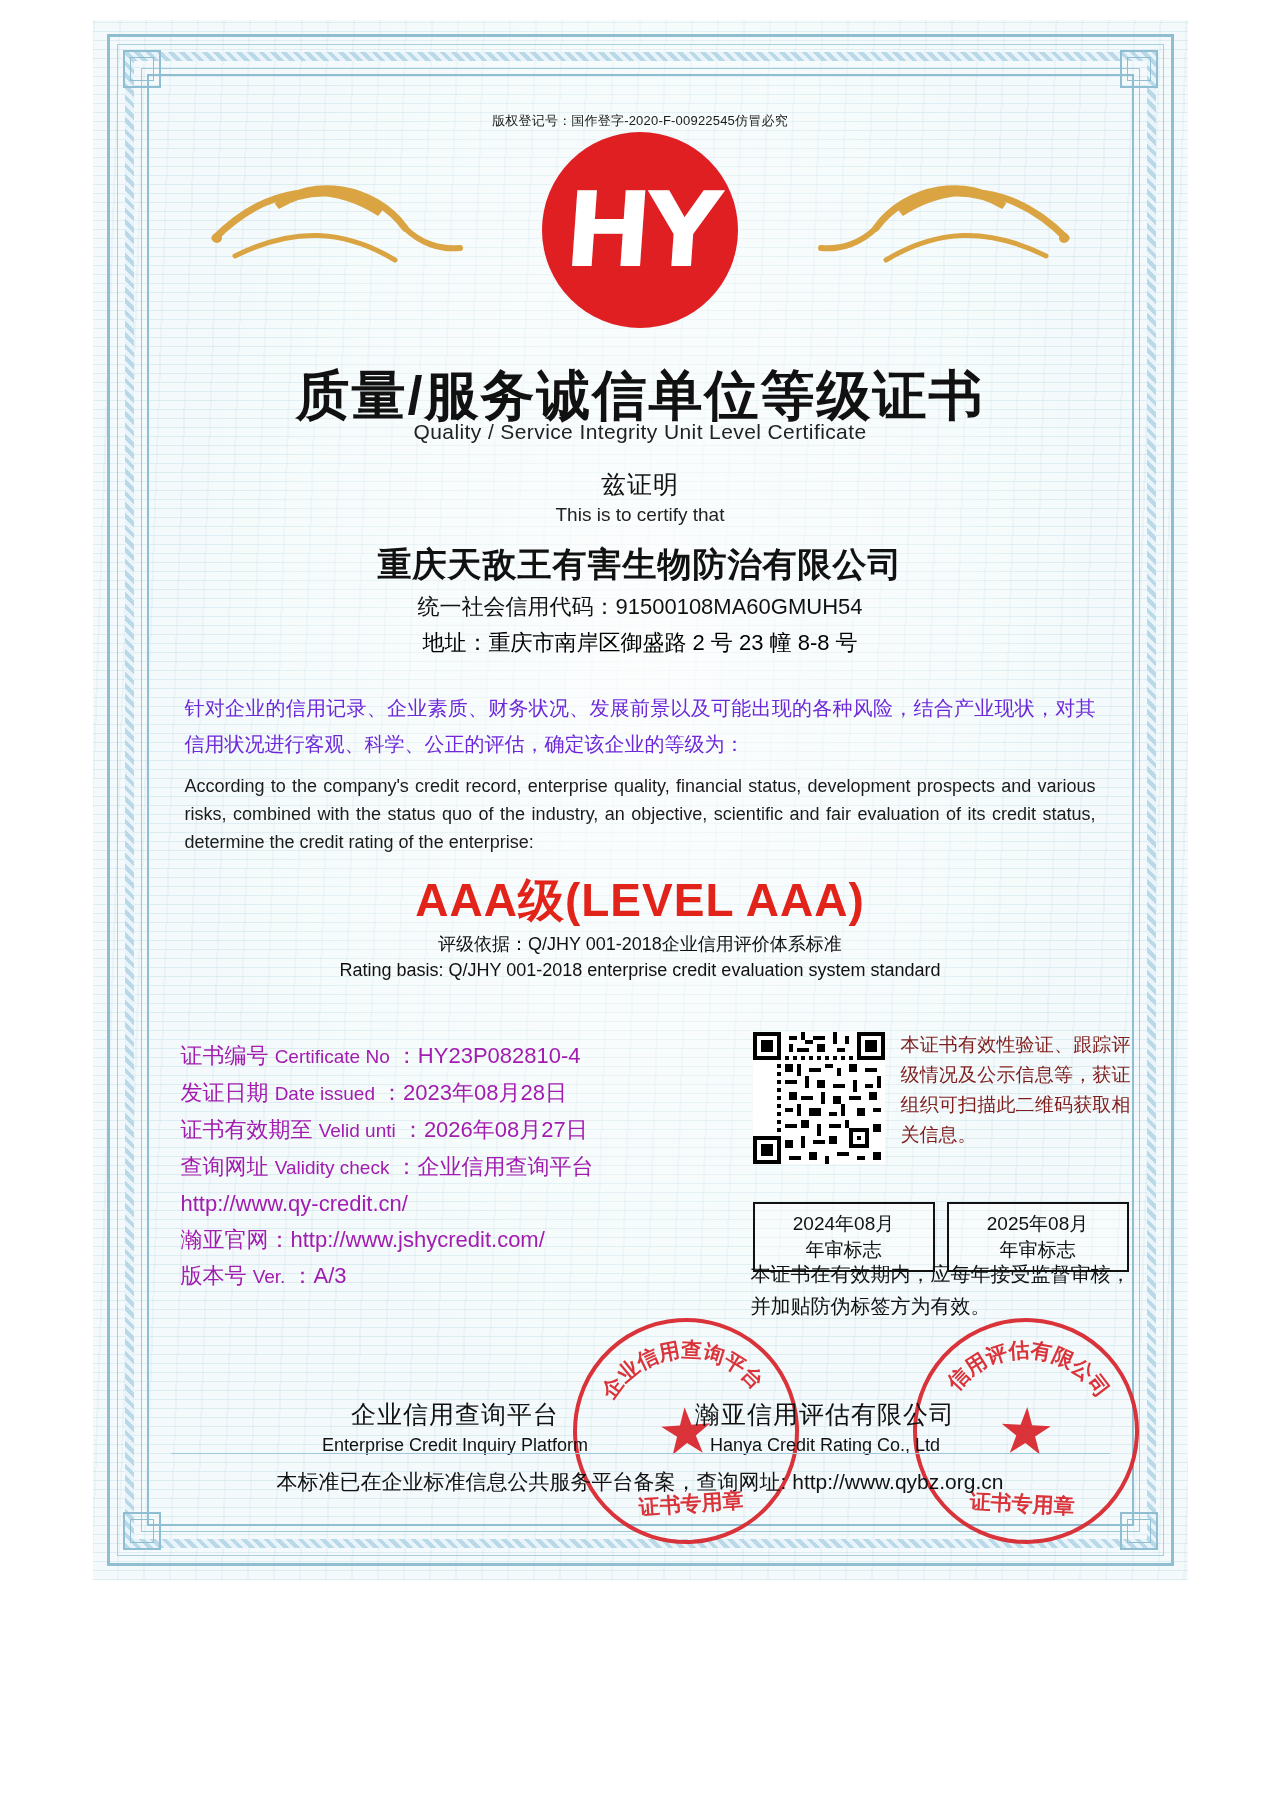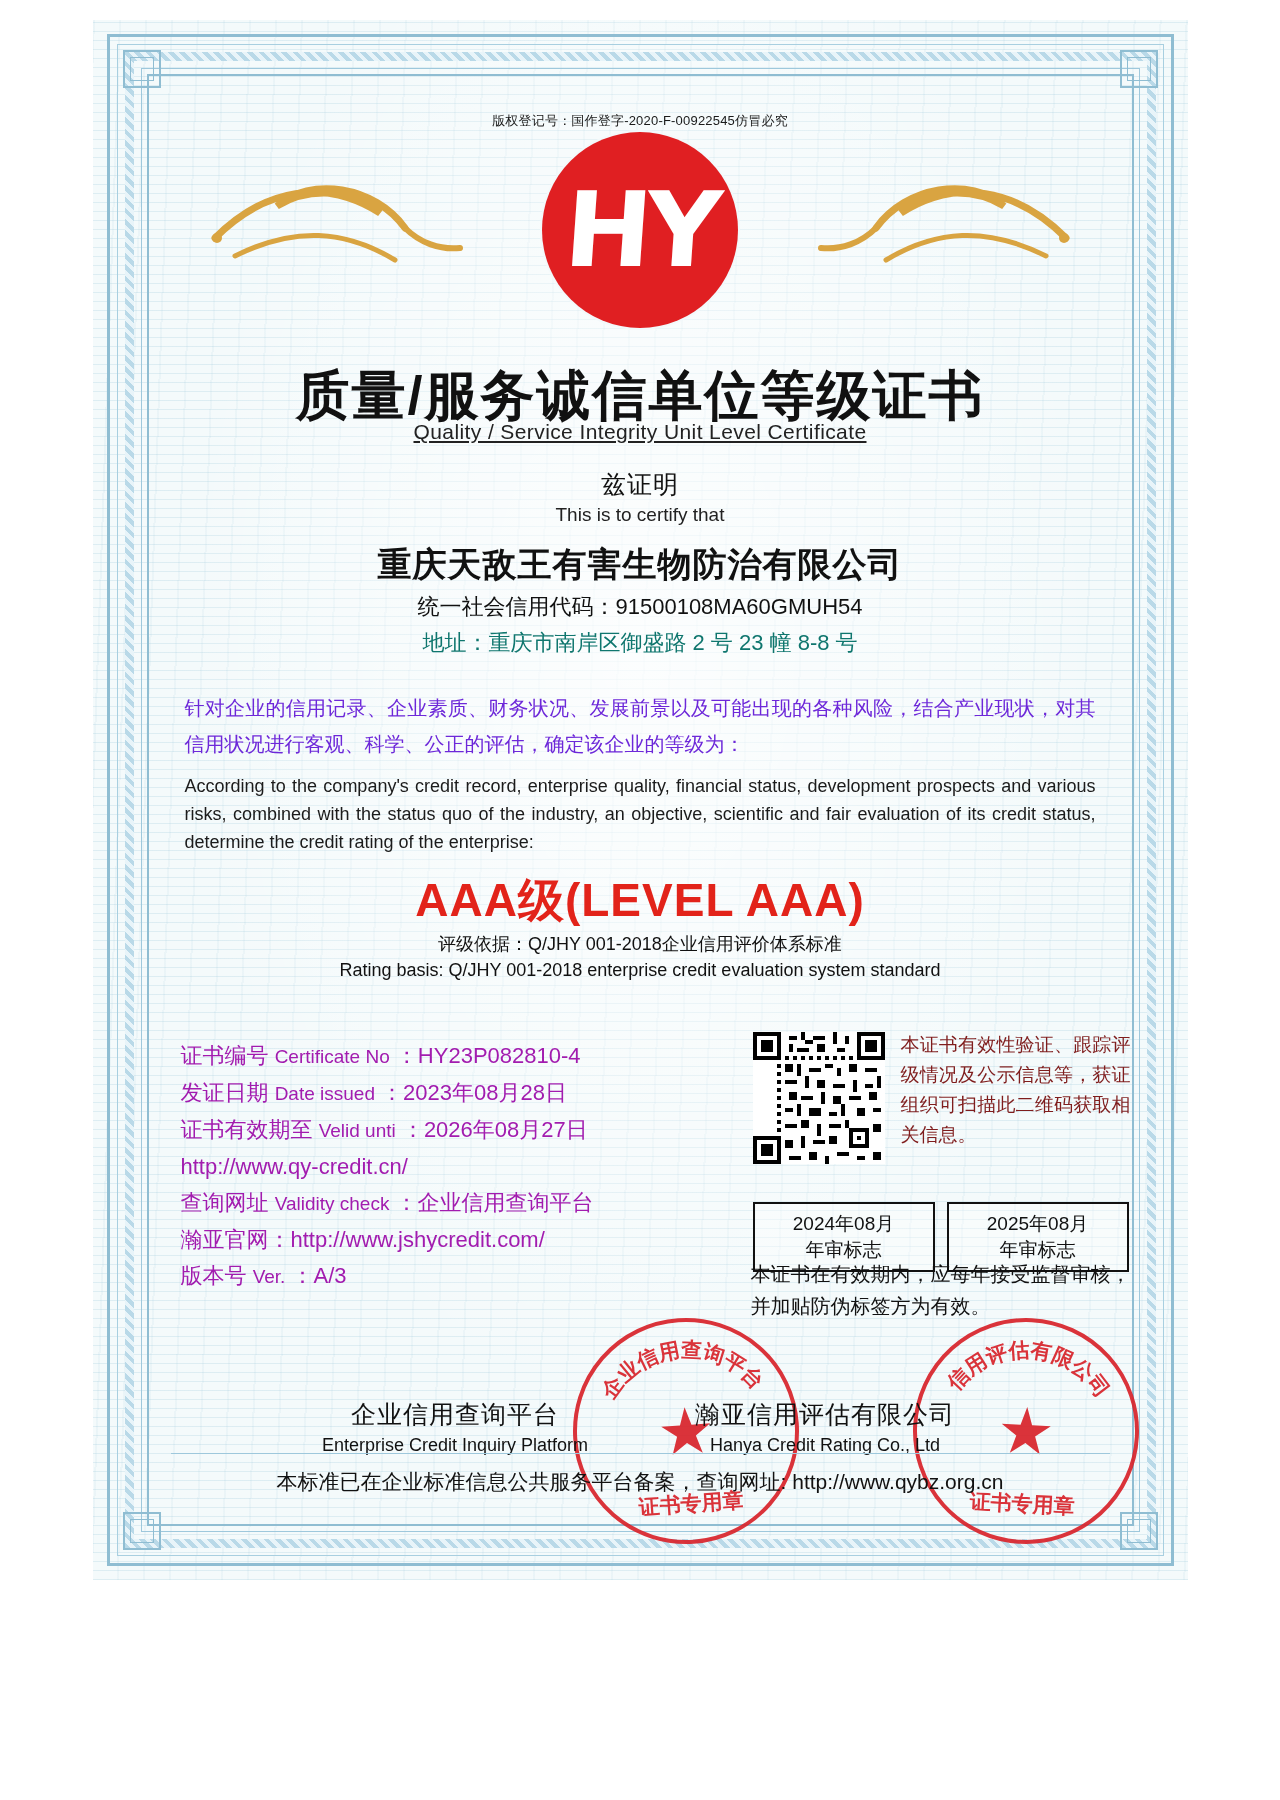--- a/index.html
+++ b/index.html
@@ -170,21 +170,20 @@
     margin-top: 12px;
   }
   .title-en {
     position: absolute;
     top: 340px;
     left: 0; right: 0;
     text-align: center;
     font-size: 21px;
     color: #222;
     letter-spacing: .4px;
-    text-decoration: underline;
   }
 
   .certify-cn {
     position: absolute;
     top: 388px;
     left: 0; right: 0;
     text-align: center;
     font-size: 25px;
     color: #111;
     letter-spacing: 1px;
@@ -215,21 +214,21 @@
     text-align: center;
     font-size: 22px;
     color: #111;
   }
   .company-addr {
     position: absolute;
     top: 548px;
     left: 0; right: 0;
     text-align: center;
     font-size: 22px;
-    color: #0f766e;
+    color: #000000;
   }
 
   .body-cn {
     position: absolute;
     top: 610px;
     left: 32px; right: 32px;
     font-size: 20px;
     line-height: 36px;
     color: #6d28d9;
     text-align: justify;
@@ -486,26 +485,26 @@
       <div class="row">
         <span>发证日期</span>
         <span class="lbl-en">Date issued</span>
         <span>：2023年08月28日</span>
       </div>
       <div class="row">
         <span>证书有效期至</span>
         <span class="lbl-en">Velid unti</span>
         <span>：2026年08月27日</span>
       </div>
-      <div class="row">http://www.qy-credit.cn/</div>
       <div class="row">
         <span>查询网址</span>
         <span class="lbl-en">Validity check</span>
         <span>：企业信用查询平台</span>
       </div>
+      <div class="row">http://www.qy-credit.cn/</div>
       <div class="row">瀚亚官网：http://www.jshycredit.com/</div>
       <div class="row">
         <span>版本号</span>
         <span class="lbl-en">Ver.</span>
         <span>：A/3</span>
       </div>
     </div>
 
     <div class="qr-box">
       <svg width="132" height="132" viewBox="0 0 33 33" shape-rendering="crispEdges">

